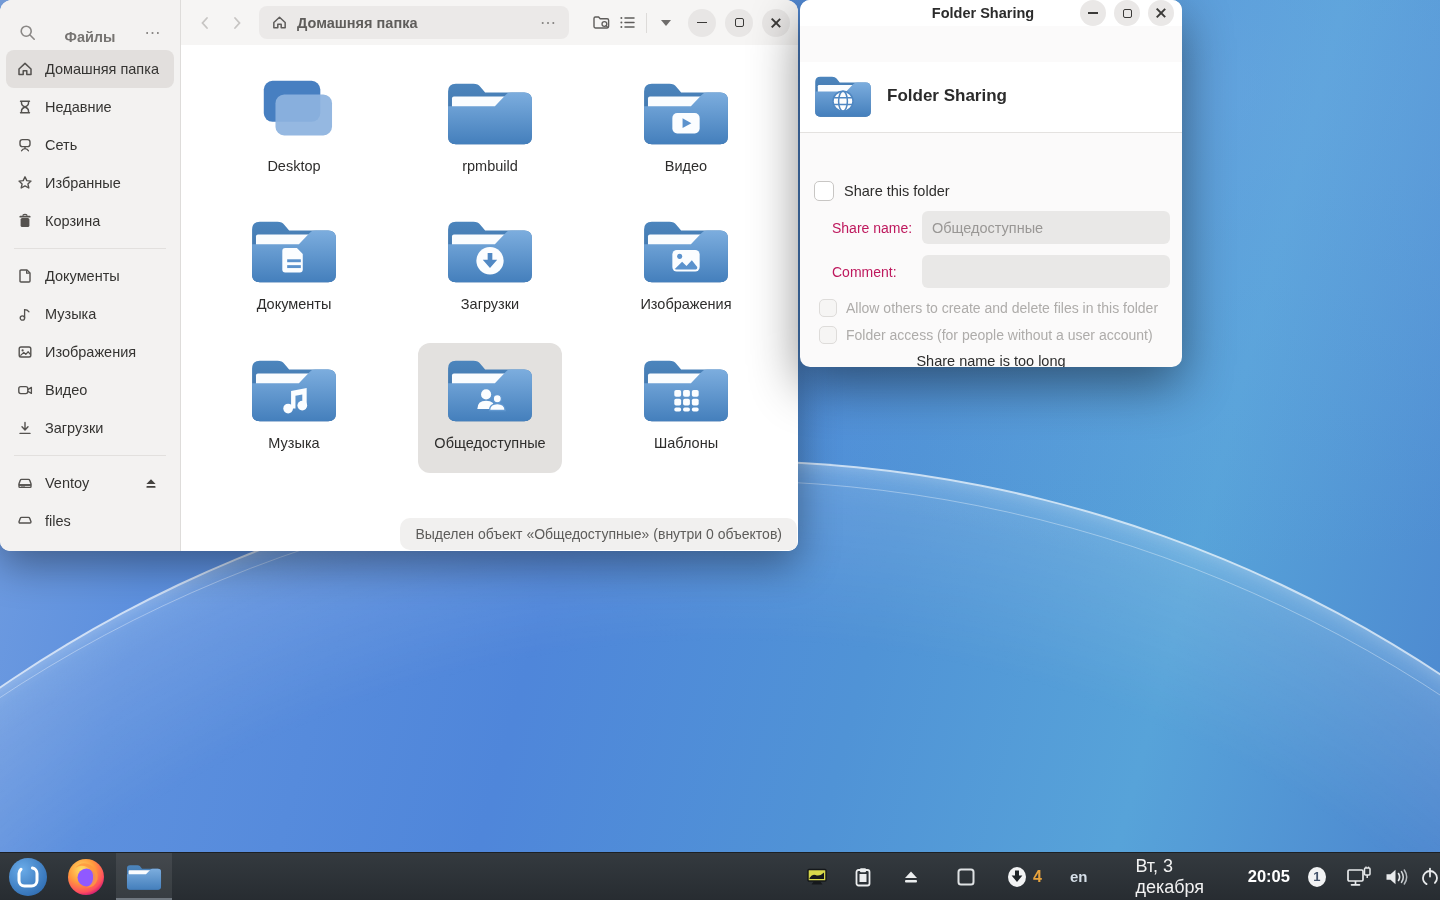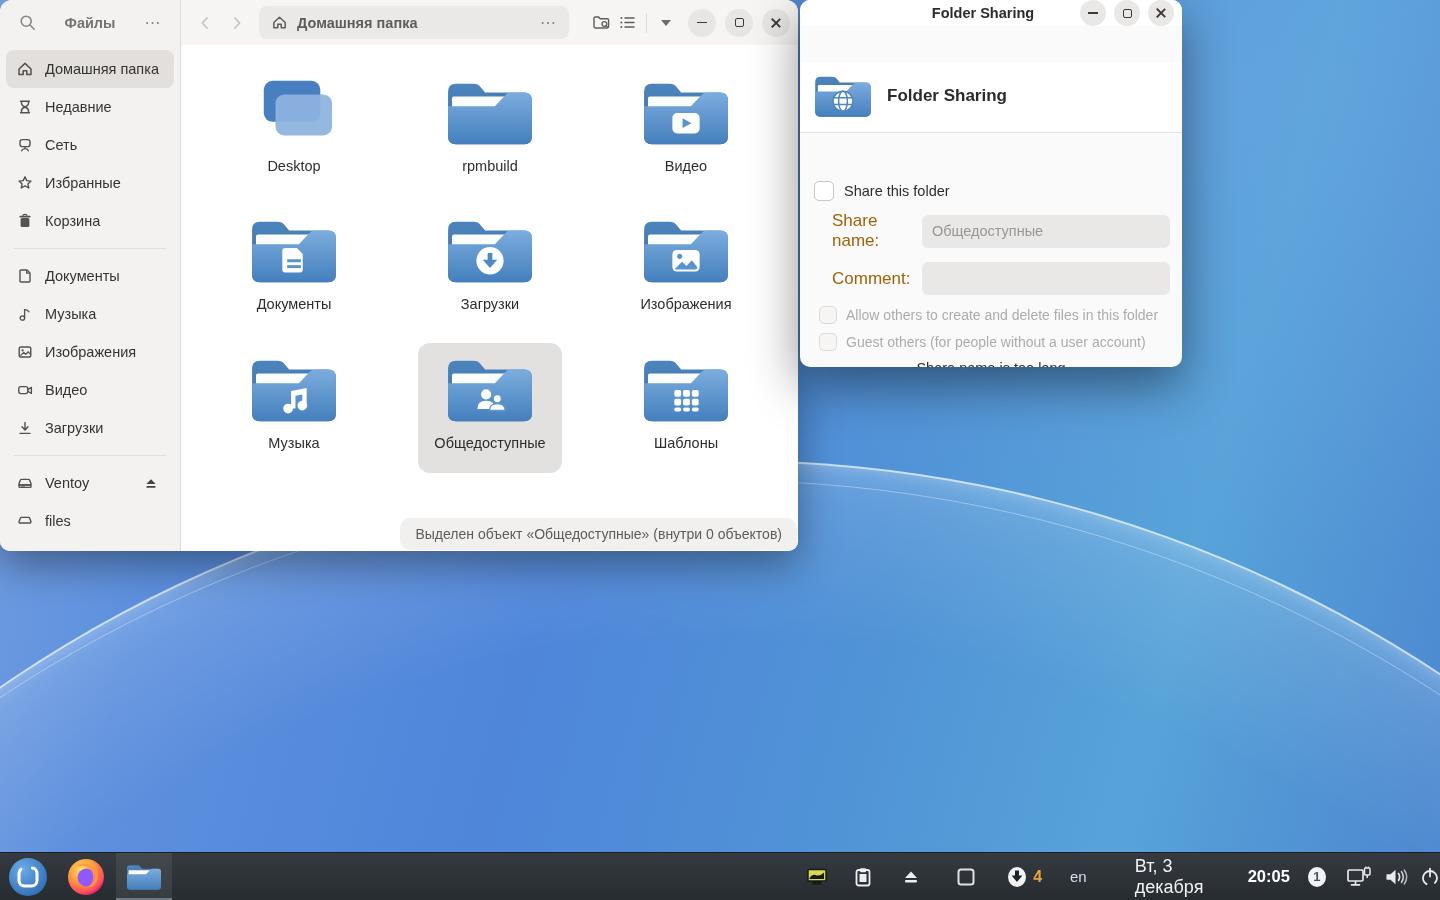--- a/index.html
+++ b/index.html
@@ -19,21 +19,21 @@
     box-shadow:0 0 18px rgba(255,255,255,.25) inset; }
   .wp-c2 { left:-588px; top:480px; width:2620px; height:2620px;
     border:1px solid rgba(255,255,255,.35); }
 
   
   .files-window { position:absolute; left:0; top:0; width:798px; height:551px;
     border-radius:12px 12px 10px 10px; background:#fff; display:flex;
     box-shadow:0 14px 40px rgba(0,0,0,.38); overflow:hidden; }
   .fw-sidebar { width:181px; background:#f3f2f1; border-right:1px solid #dedcda;
     display:flex; flex-direction:column; }
-  .sb-header { height:45px; display:flex; align-items:center; padding:0 14px; gap:6px; }
+  .sb-header { height:45px; display:flex; align-items:flex-end; padding:0 14px; gap:6px; }
   .sb-title { flex:1; text-align:center; font-weight:bold; font-size:14.5px; color:#767472; }
   .icon-btn { width:26px; height:26px; border:none; background:transparent; border-radius:6px;
     display:flex; align-items:center; justify-content:center; color:#8a8886; cursor:pointer; }
   .ellipsis { font-size:16px; color:#8a8886; letter-spacing:1px; }
   .sb-list { flex:1; padding:5px 6px 0 6px; }
   .sb-row { height:38px; display:flex; align-items:center; gap:11px; padding:0 10px;
     border-radius:8px; font-size:14.5px; color:#353432; cursor:pointer; }
   .sb-row.selected { background:#e2dfdd; }
   .sb-row svg { flex:0 0 auto; }
   .sb-sep { height:1px; background:#e2e0de; margin:8px 8px; }
@@ -83,21 +83,21 @@
     background:#fff; border-bottom:1px solid #e4e2e0; }
   .dlg-heading { font-weight:bold; font-size:17px; color:#2b2b2b; }
   .dlg-body { flex:1; padding:10px 12px 0 12px; }
   .row-check { display:flex; align-items:center; gap:10px; margin:2px 0 10px 2px; }
   .checkbox { width:20px; height:20px; background:#fff; border:1px solid #c8c6c4;
     border-radius:5px; cursor:pointer; flex:0 0 auto; }
   .checkbox.disabled { width:18px; height:18px; background:#f6f5f4; border-color:#dedcda; }
   .check-label { font-size:14.5px; color:#2e2d2c; }
   .check-label.disabled { font-size:14px; color:#aeacaa; }
   .row-field { display:flex; align-items:center; margin:0 0 11px 20px; }
-  .field-label { width:91px; font-size:17px; color:#a16207; }
+  .field-label { width:91px; font-size:14px; color:#be185d; }
   .field-input { width:251px; height:33px; background:#e9e8e7; border:none; border-radius:6px;
     padding:0 10px; font-size:14.5px; color:#999795; font-family:"Liberation Sans",sans-serif; }
   .row-check.sub { margin:0 0 9px 7px; gap:9px;align-items:center; }
   .dlg-error { text-align:center; font-size:14.5px; color:#2d2d2d; margin-top:3px; }
   .dlg-footer { height:47px; border-top:1px solid #e2e0de; display:flex; align-items:center;
     justify-content:flex-end; gap:8px; padding:0 11px; }
   .dlg-btn { height:33px; border:none; border-radius:8px; background:#e9e7e6;
     font-weight:bold; font-size:14.5px; padding:0 18px; cursor:pointer;
     font-family:"Liberation Sans",sans-serif; }
   .dlg-btn.primary-disabled { color:#b7b5b3; }
@@ -108,21 +108,21 @@
     background:linear-gradient(#343a3f,#272c31); border-top:1px solid #1c2024;
     display:flex; align-items:center; z-index:5; }
   .tb-left { display:flex; align-items:center; height:100%; }
   .tb-app { width:56px; height:100%; display:flex; align-items:center; justify-content:center;
     cursor:pointer; }
   .tb-app.active { background:rgba(255,255,255,.08); box-shadow:inset 0 -2px 0 rgba(160,170,180,.55); }
   .tb-right { position:absolute; left:800px; right:0; height:100%;
     display:flex; align-items:center; }
   .tray { display:flex; align-items:center; justify-content:center; cursor:pointer; }
   .tb-count { color:#e8a33d; font-weight:bold; font-size:16px; margin-left:7px; }
-  .tb-layout { color:#d6dfe8; font-weight:normal; font-size:15px; margin-left:28px; }
+  .tb-layout { color:#d6dfe8; font-weight:bold; font-size:15px; margin-left:28px; }
   .tb-date { color:#f2f2f2; font-size:18px; margin-left:48px; }
   .tb-time { color:#ffffff; font-weight:bold; font-size:16.5px; margin-left:12px; }
   .notif-circle { width:20px; height:20px; border-radius:50%; background:#f2f3f4;
     color:#44536b; font-weight:bold; font-size:13px; display:flex; align-items:center;
     justify-content:center; margin-left:18px; }
   .upd-circle { width:20px; height:20px; border-radius:50%; background:#f2f3f4;
     display:flex; align-items:center; justify-content:center; }
 </style>
 </head>
 <body>
@@ -450,21 +450,21 @@
     <div class="row-field">
       <span class="field-label">Comment:</span>
       <input class="field-input" disabled="" value="" style="">
     </div>
     <div class="row-check sub">
       <span class="checkbox disabled"></span>
       <span class="check-label disabled">Allow others to create and delete files in this folder</span>
     </div>
     <div class="row-check sub">
       <span class="checkbox disabled"></span>
-      <span class="check-label disabled">Guest others (for people without a user account)</span>
+      <span class="check-label disabled">Folder access (for people without a user account)</span>
     </div>
     <div class="dlg-error">Share name is too long</div>
   </div>
 </div>
 
 <div class="taskbar">
   <div class="tb-left">
     <div class="tb-app">
       <svg width="40" height="40" viewBox="0 0 40 40">
           <circle cx="20" cy="20" r="19" fill="url(#gLauncher)"></circle>

